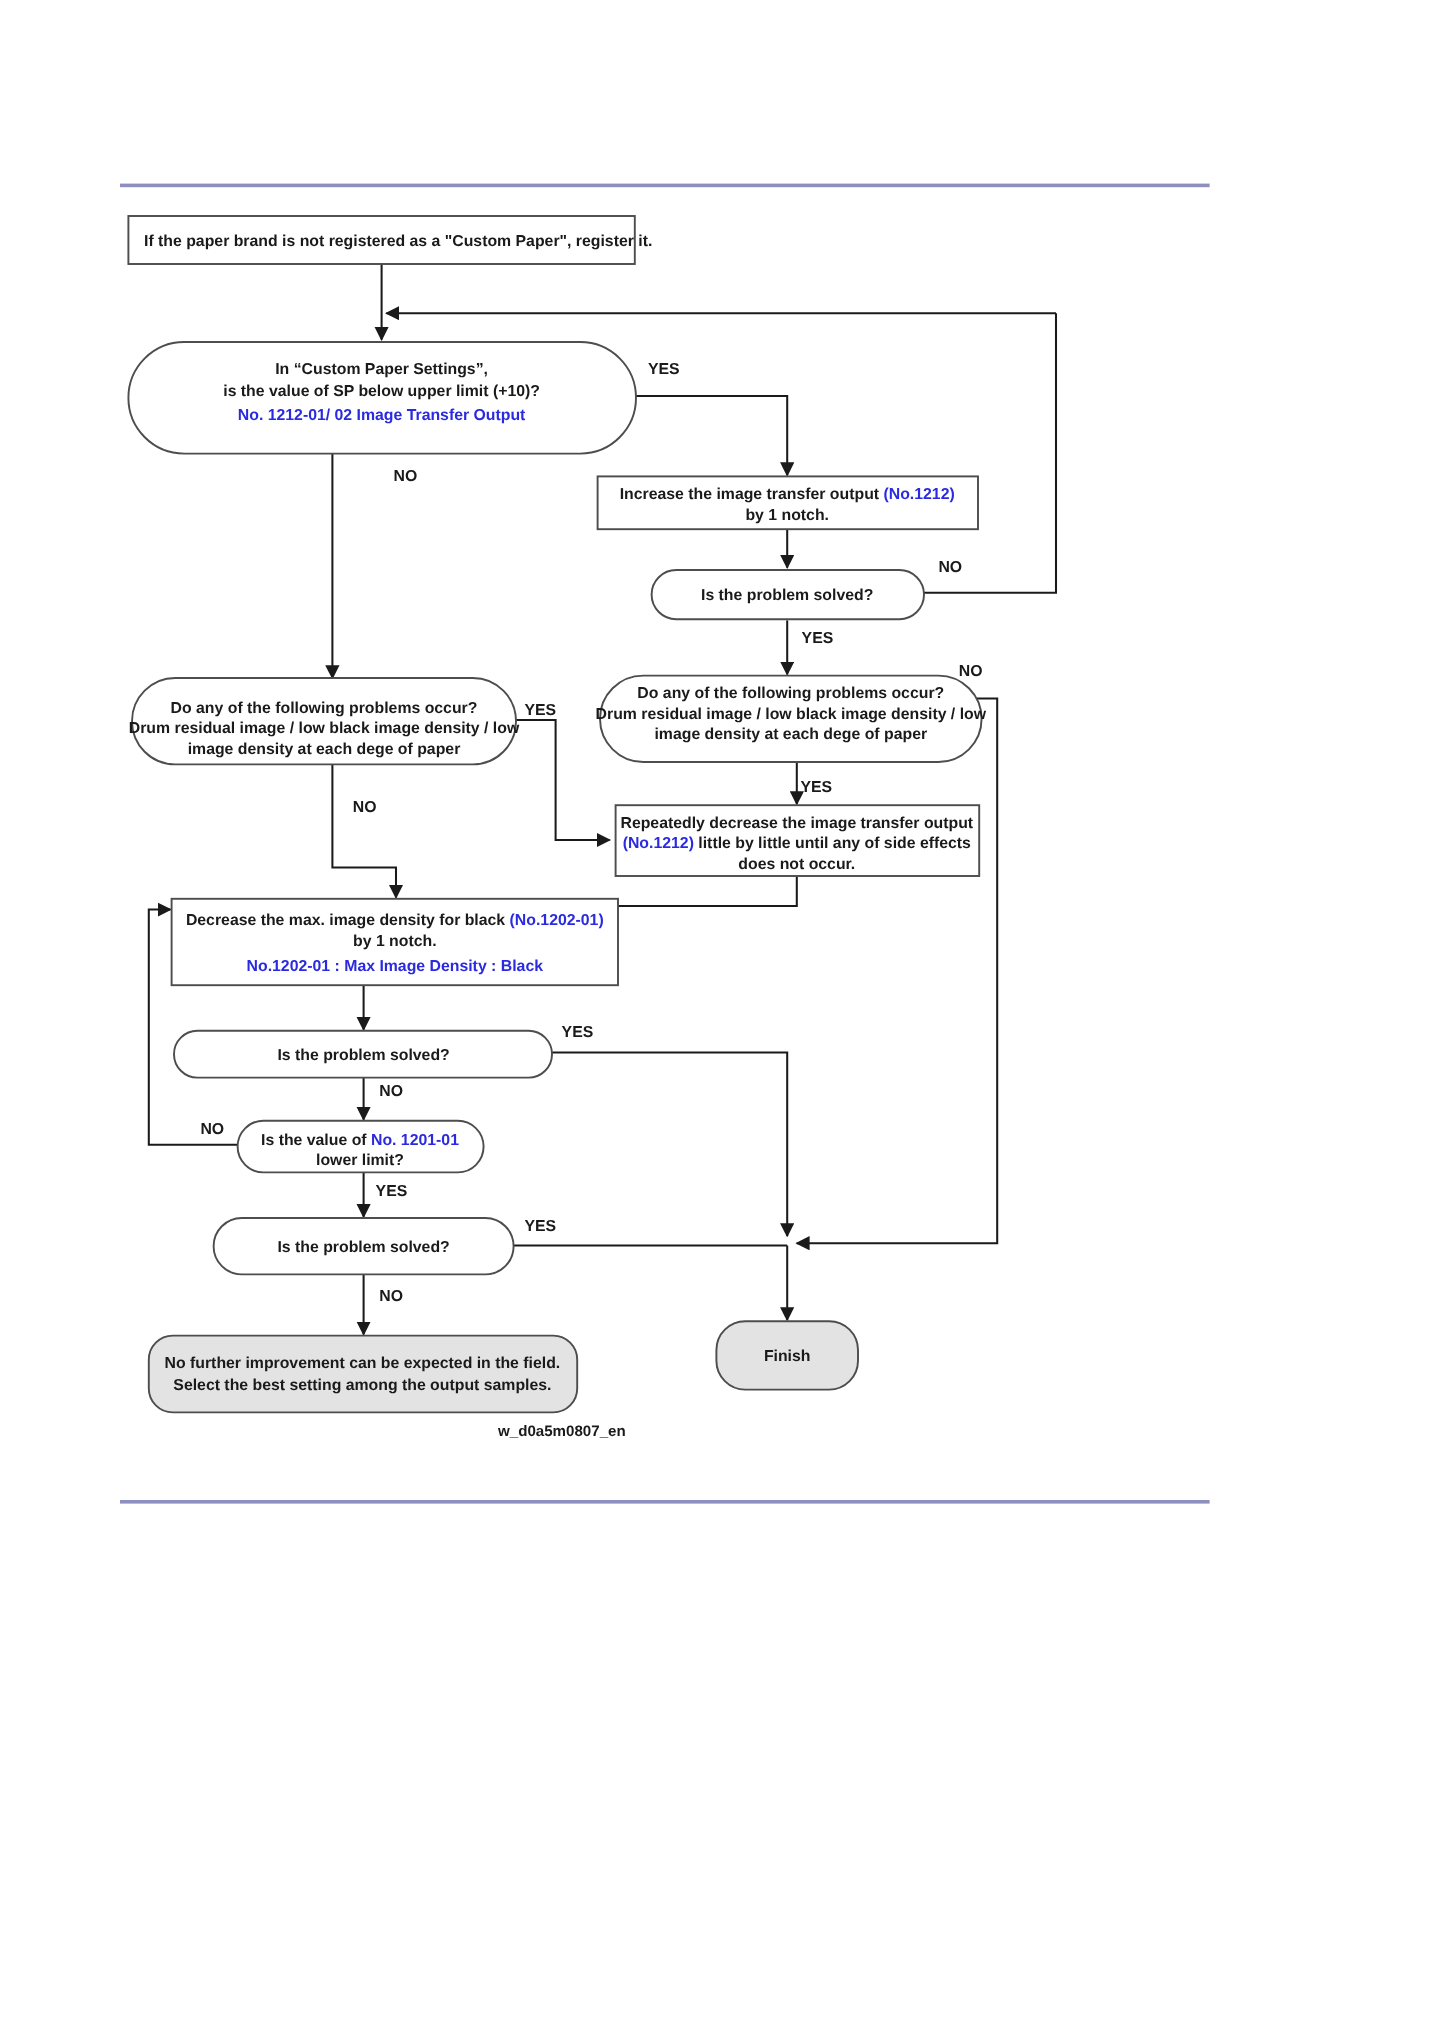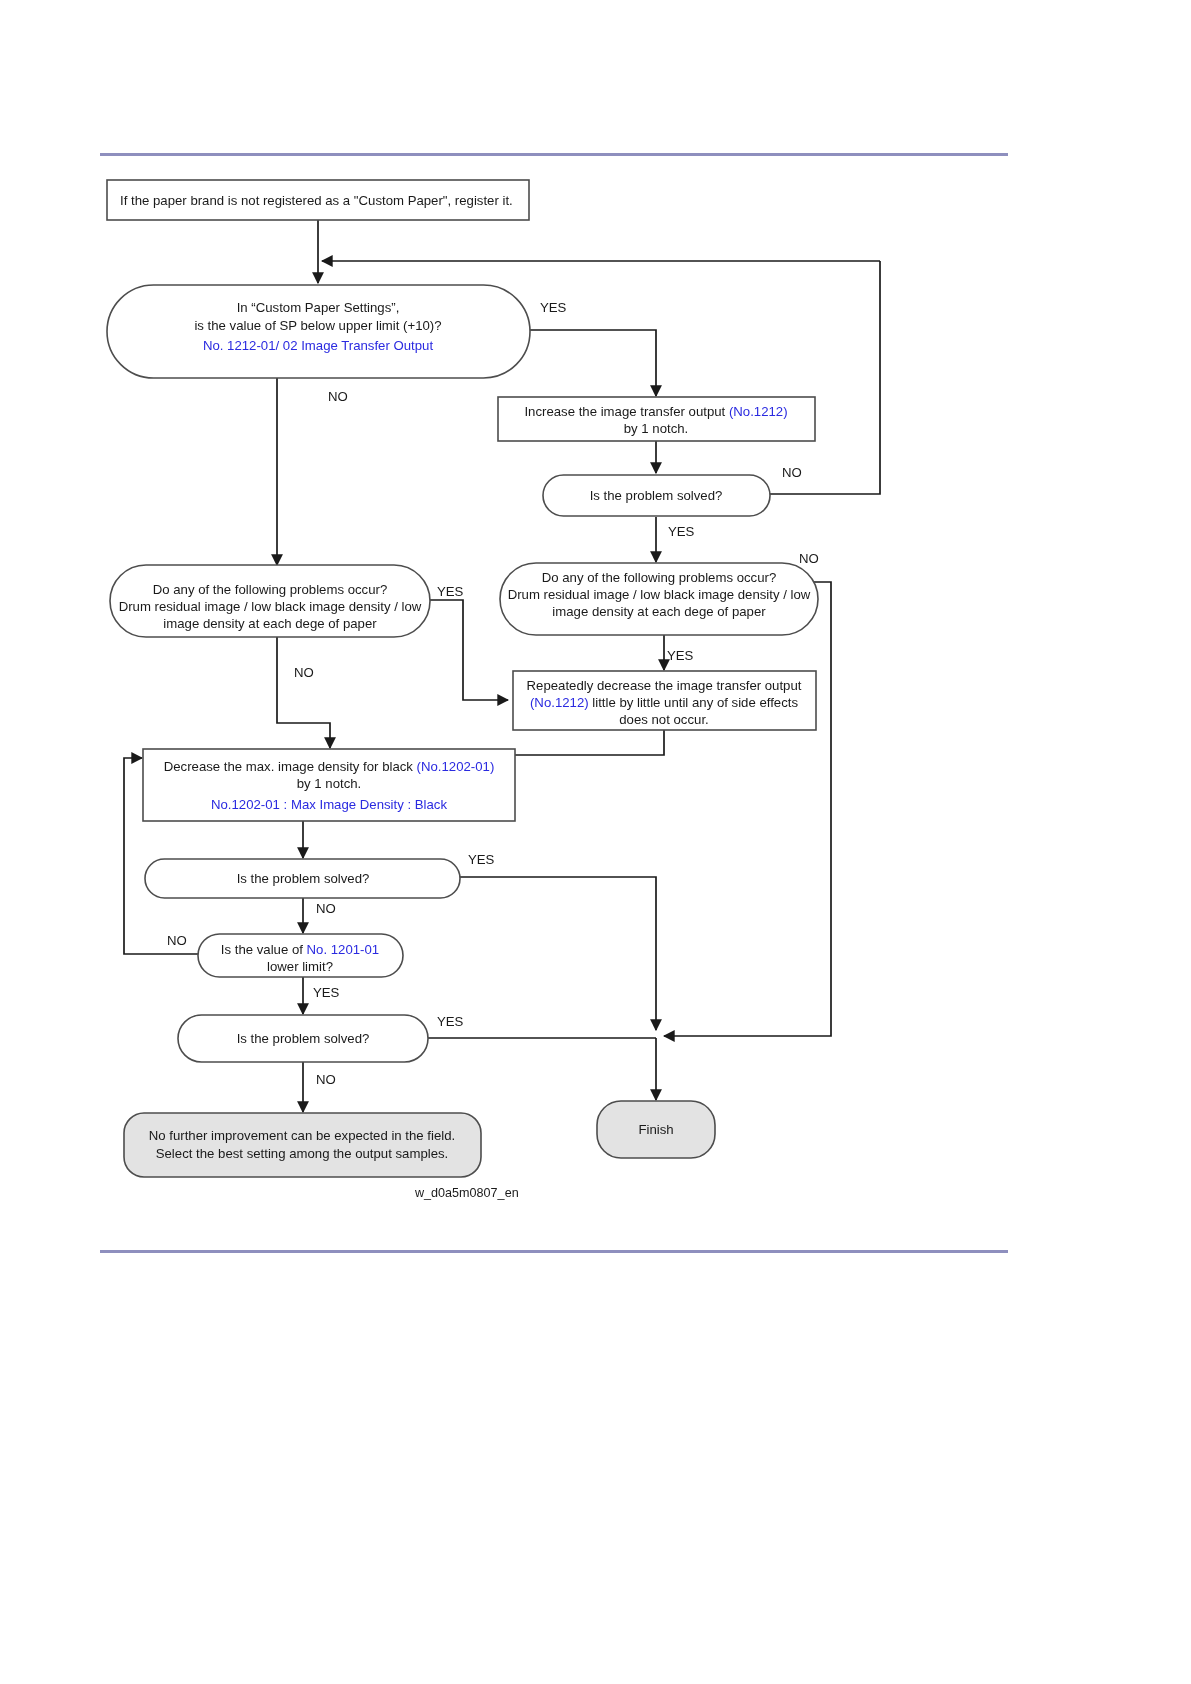--- a/index.html
+++ b/index.html
@@ -13,20 +13,21 @@
     font-family: "Liberation Sans", sans-serif;
     color: #1a1a1a;
     position: relative;
     overflow: hidden;
   }
   #page {
     position: absolute;
     left: 0; top: 0;
     width: 1191px;
     height: 1684px;
+    font-weight: bold;
   }
   .rule {
     position: absolute;
     left: 100px;
     width: 908px;
     height: 3px;
     background: #8e8fbe;
   }
   #rule-top { top: 153px; }
   #rule-bottom { top: 1250px; }

